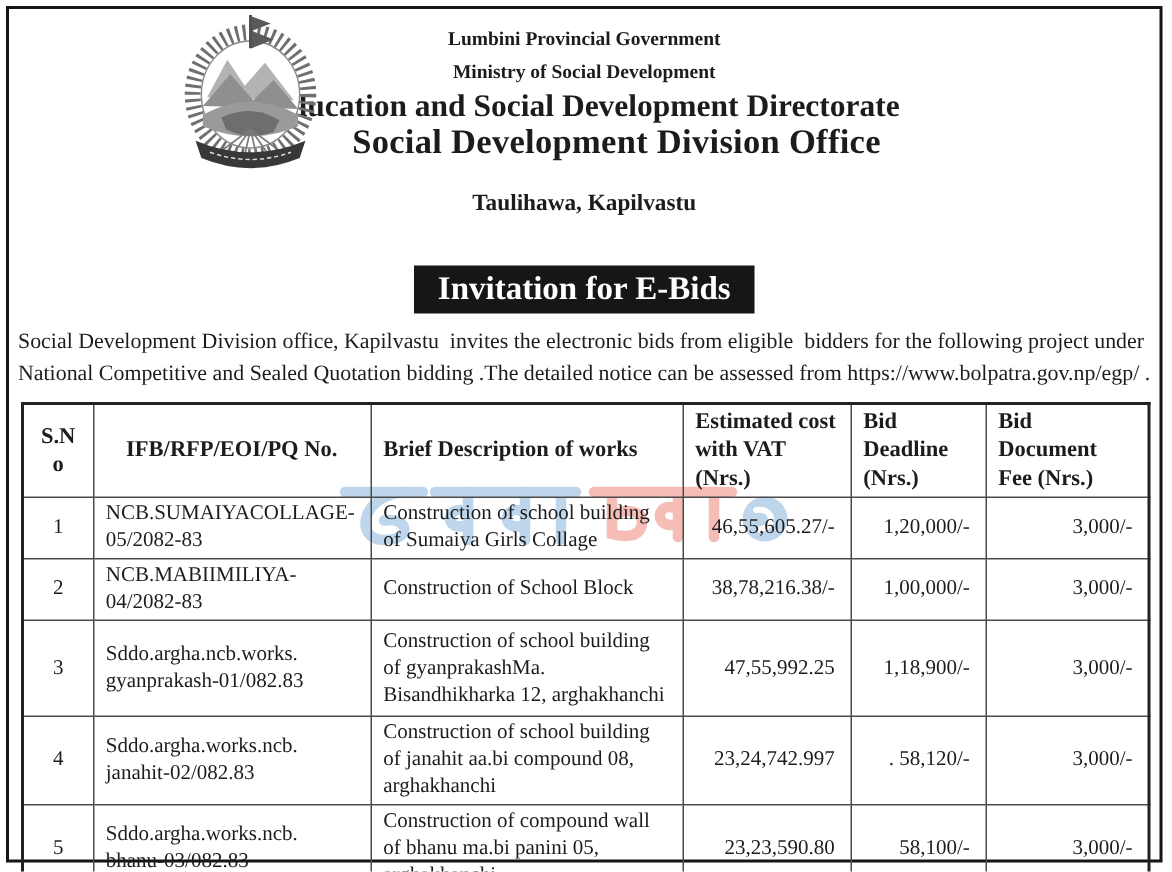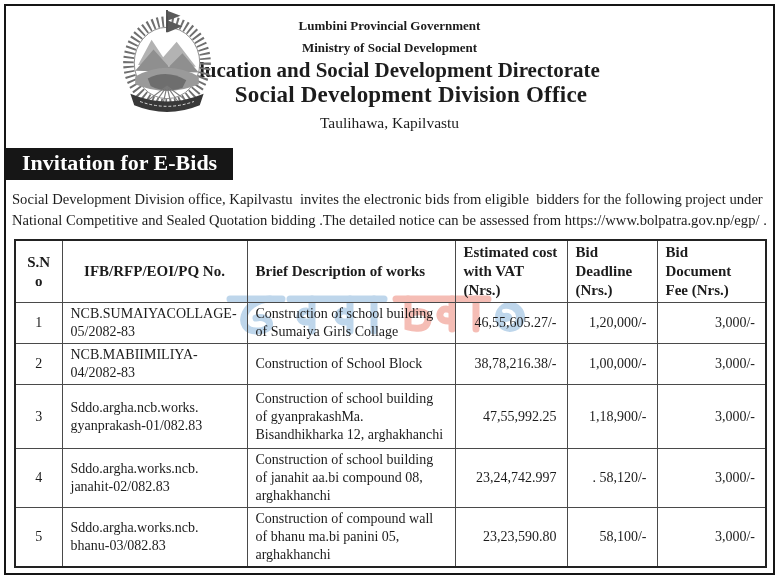--- a/index.html
+++ b/index.html
@@ -6,22 +6,22 @@
   body{width:781px;height:581px;overflow:hidden;color:#1c1c1c;
        font-family:"Liberation Serif",serif;}
   .page{position:relative;margin:4px;width:767px;height:567px;
         border:2px solid #151515;background:#fff;}
   
   .header{position:relative;text-align:center;padding-top:9px;}
   .emblem{position:absolute;left:112px;top:3px;width:98px;height:106px;}
   .h-line1,.h-line2{font-size:13px;font-weight:bold;line-height:22px;}
   .h-line3{font-size:21px;font-weight:bold;line-height:22px;}
   .h-line4{font-size:23px;font-weight:bold;line-height:28px;letter-spacing:.2px;padding-left:43px;}
-  .h-loc{font-size:15.5px;font-weight:normal;line-height:22px;margin-top:3px;}
-  .banner-wrap{margin-top:14px;}
+  .h-loc{font-size:15.5px;font-weight:bold;line-height:22px;margin-top:16px;}
+  .banner-wrap{text-align:center;margin-top:30px;}
   .banner{display:inline-block;background:#161616;color:#ffffff;
           font-size:22px;font-weight:bold;padding:2px 16px 4px 16px;}
   
   .intro{font-size:14.6px;line-height:21px;padding:9px 6px 0 6px;
          white-space:pre-wrap;}
   
   .table-wrap{position:relative;margin:8px 8px 0 8px;}
   .watermark{position:absolute;left:212px;top:52px;width:300px;height:48px;
              z-index:0;opacity:.75;}
   table{position:relative;z-index:1;width:751px;border-collapse:collapse;

